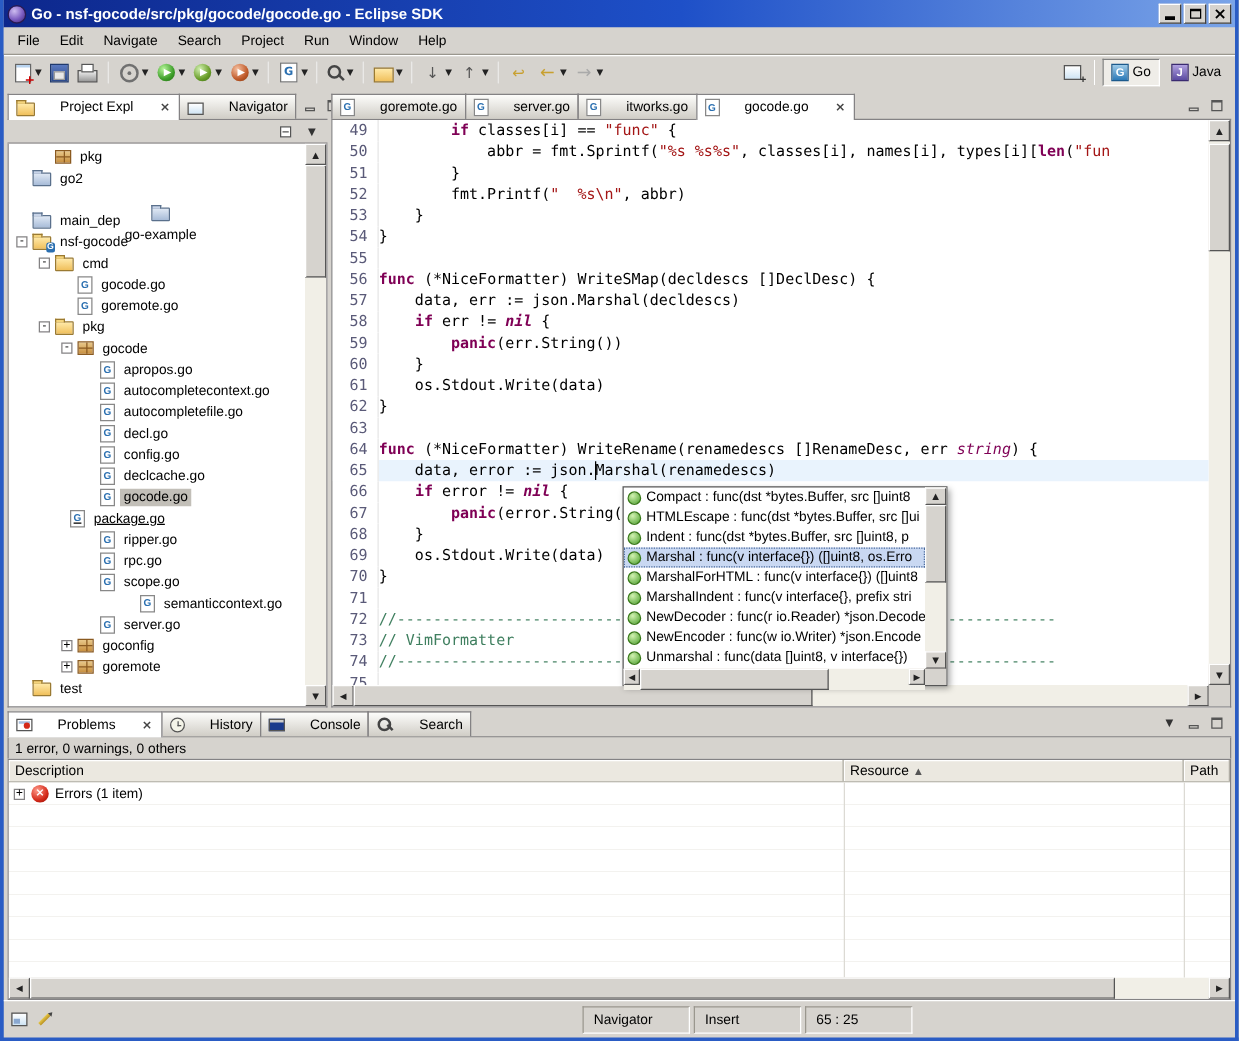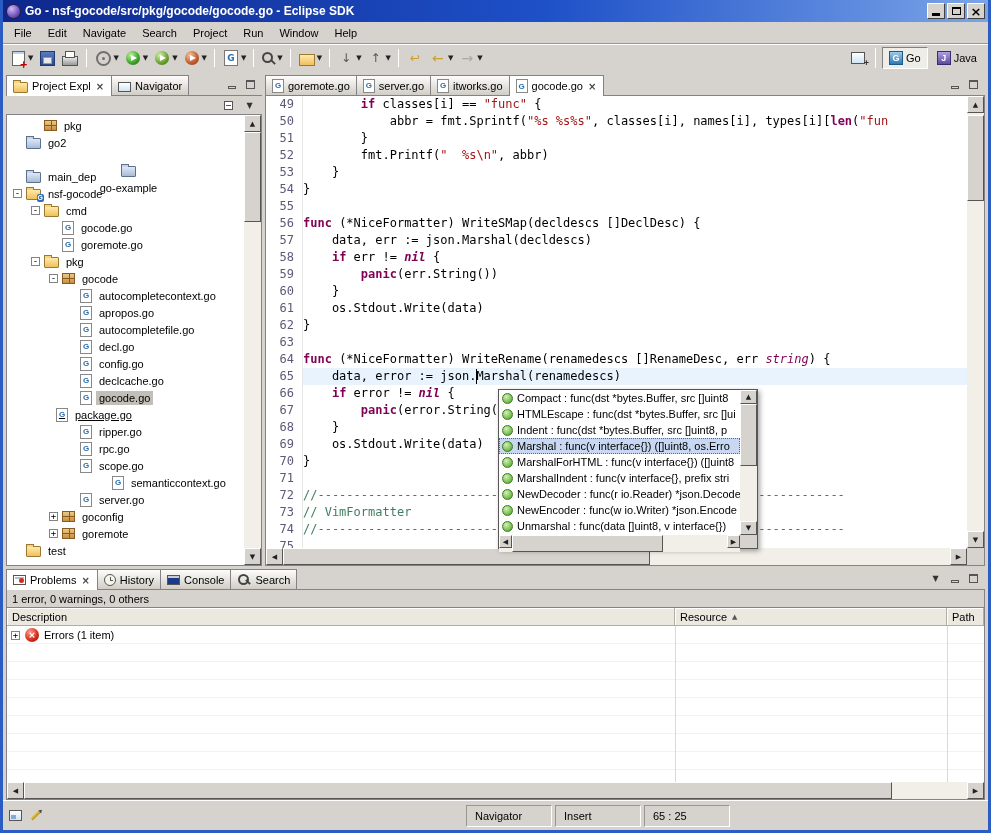--- a/index.html
+++ b/index.html
@@ -71,21 +71,21 @@
   .p-java{background:linear-gradient(#b0a0e0,#5a4aa0);border-color:#3a2a70;}
   .p-java::after{content:"J";}
 
   
   .main{height:497px;flex:none;display:flex;gap:3px;padding:3px;}
   .left-panel{width:256px;flex:none;display:flex;flex-direction:column;}
   .editor-panel{flex:1;display:flex;flex-direction:column;position:relative;min-width:0;}
 
   .vtab-row{height:21px;flex:none;display:flex;align-items:flex-end;border-bottom:1px solid #848284;background:#d6d3ce;}
   .vtabs{display:flex;align-items:flex-end;height:21px;}
-  .vtab{height:20px;display:flex;align-items:center;gap:4px;padding:0 6px;border:1px solid #848284;border-bottom:none;
+  .vtab{height:20px;display:flex;align-items:center;gap:20px;padding:0 6px;border:1px solid #848284;border-bottom:none;
     background:linear-gradient(#fdfdfb,#d0cdc6);margin-right:-1px;white-space:nowrap;}
   .vtab.active{background:#fff;height:21px;margin-bottom:-1px;position:relative;z-index:1;}
   .vtab-spacer{flex:1;}
   .vtab-btns{display:flex;align-items:center;gap:4px;padding:0 4px;height:21px;}
   .tab-x{font-size:10px;font-weight:bold;color:#444;padding:0 1px;font-family:"DejaVu Sans",sans-serif;}
   .mm-btn{width:15px;height:14px;display:flex;align-items:center;justify-content:center;}
   .g-minimize{width:8px;height:3px;border:1px solid #555;margin-top:6px;}
   .g-maximize{width:9px;height:9px;border:1px solid #555;border-top:2px solid #555;}
   .g-menu{font-size:8px;color:#333;font-family:"DejaVu Sans",sans-serif;}
 
@@ -389,26 +389,26 @@
               <span class="tlabel">pkg</span>
             </div>
             <div class="trow" style="padding-left: 42px;">
               <span class="texp">-</span>
               <span class="tico ico-pkg"></span>
               <span class="tlabel">gocode</span>
             </div>
             <div class="trow" style="padding-left: 60px;">
               <span class="texp none"></span>
               <span class="tico ico-go"></span>
+              <span class="tlabel">apropos.go</span>
+            </div>
+            <div class="trow" style="padding-left: 60px;">
+              <span class="texp none"></span>
+              <span class="tico ico-go"></span>
               <span class="tlabel">autocompletecontext.go</span>
-            </div>
-            <div class="trow" style="padding-left: 60px;">
-              <span class="texp none"></span>
-              <span class="tico ico-go"></span>
-              <span class="tlabel">apropos.go</span>
             </div>
             <div class="trow" style="padding-left: 60px;">
               <span class="texp none"></span>
               <span class="tico ico-go"></span>
               <span class="tlabel">autocompletefile.go</span>
             </div>
             <div class="trow" style="padding-left: 60px;">
               <span class="texp none"></span>
               <span class="tico ico-go"></span>
               <span class="tlabel">decl.go</span>

